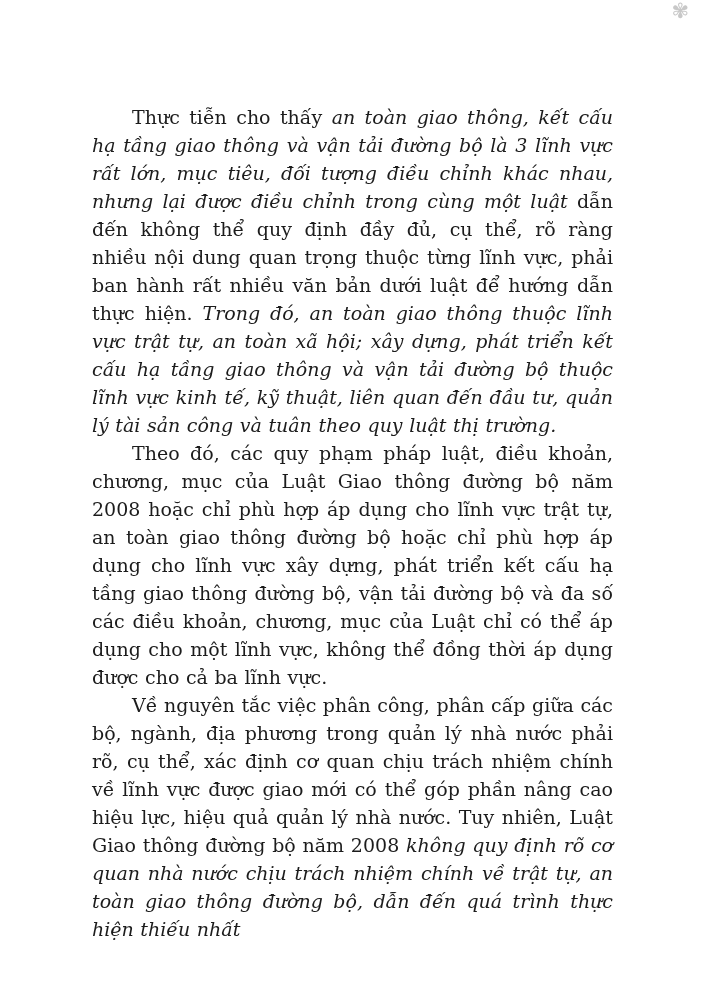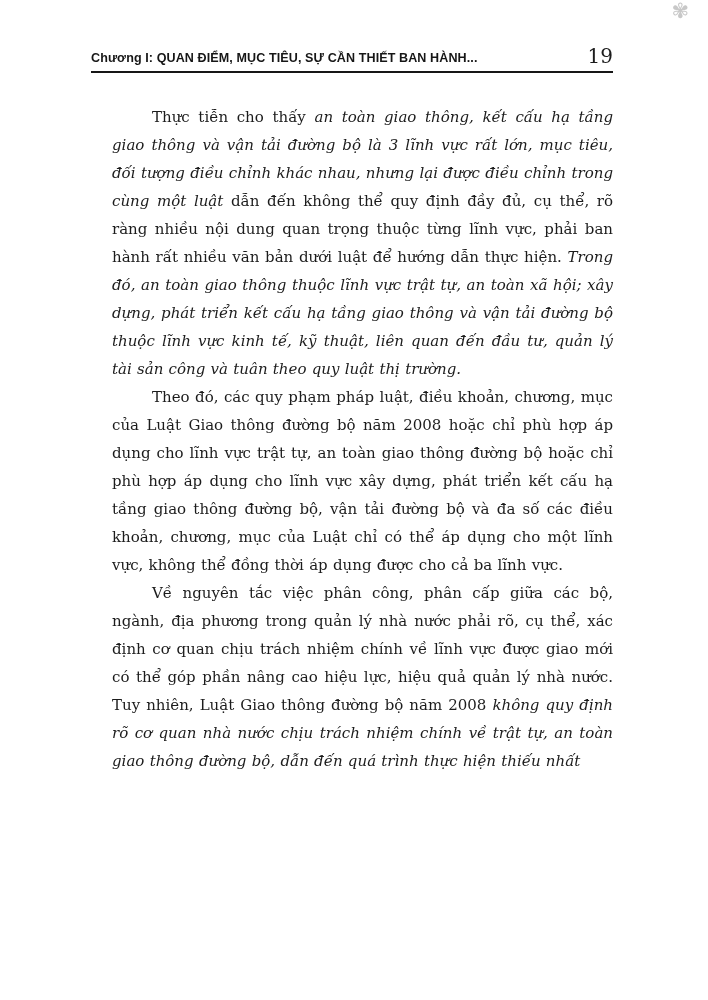--- a/index.html
+++ b/index.html
@@ -51,41 +51,36 @@
   }
   .page-number {
     font-family: "DejaVu Serif", serif;
     font-size: 20px;
     line-height: 20px;
   }
   .body-text {
     position: absolute;
     left: 92px; right: 95px; top: 103px;
     text-align: justify;
-    font-size: 15px;
+    font-size: 19px;
     line-height: 28px;
     word-spacing: 0.5px;
     hyphens: none;
-    margin-left: 20px;
   }
   .para {
     margin: 0;
     text-indent: 40px;
   }
   .seg.italic { font-style: italic; }
 </style>
 </head>
 <body>
 
 <div class="page">
   <span class="corner-icon">✾</span>
 
-  <div class="header">
-    <span class="running-title">Chương I: QUAN ĐIỂM, MỤC TIÊU, SỰ CẦN THIẾT BAN HÀNH...</span>
-    <span class="page-number">19</span>
-  </div>
 
   <div class="body-text" id="paragraphs">
       <p class="para"><span class="seg">Thực tiễn cho thấy </span><span class="seg italic">an toàn giao thông, kết cấu hạ tầng giao thông và vận tải đường bộ là 3 lĩnh vực rất lớn, mục tiêu, đối tượng điều chỉnh khác nhau, nhưng lại được điều chỉnh trong cùng một luật </span><span class="seg">dẫn đến không thể quy định đầy đủ, cụ thể, rõ ràng nhiều nội dung quan trọng thuộc từng lĩnh vực, phải ban hành rất nhiều văn bản dưới luật để hướng dẫn thực hiện. </span><span class="seg italic">Trong đó, an toàn giao thông thuộc lĩnh vực trật tự, an toàn xã hội; xây dựng, phát triển kết cấu hạ tầng giao thông và vận tải đường bộ thuộc lĩnh vực kinh tế, kỹ thuật, liên quan đến đầu tư, quản lý tài sản công và tuân theo quy luật thị trường.</span></p>
       <p class="para"><span class="seg">Theo đó, các quy phạm pháp luật, điều khoản, chương, mục của Luật Giao thông đường bộ năm 2008 hoặc chỉ phù hợp áp dụng cho lĩnh vực trật tự, an toàn giao thông đường bộ hoặc chỉ phù hợp áp dụng cho lĩnh vực xây dựng, phát triển kết cấu hạ tầng giao thông đường bộ, vận tải đường bộ và đa số các điều khoản, chương, mục của Luật chỉ có thể áp dụng cho một lĩnh vực, không thể đồng thời áp dụng được cho cả ba lĩnh vực.</span></p>
       <p class="para"><span class="seg">Về nguyên tắc việc phân công, phân cấp giữa các bộ, ngành, địa phương trong quản lý nhà nước phải rõ, cụ thể, xác định cơ quan chịu trách nhiệm chính về lĩnh vực được giao mới có thể góp phần nâng cao hiệu lực, hiệu quả quản lý nhà nước. Tuy nhiên, Luật Giao thông đường bộ năm 2008 </span><span class="seg italic">không quy định rõ cơ quan nhà nước chịu trách nhiệm chính về trật tự, an toàn giao thông đường bộ, dẫn đến quá trình thực hiện thiếu nhất</span></p>
     </div>
 </div>
 
 </body></html>

